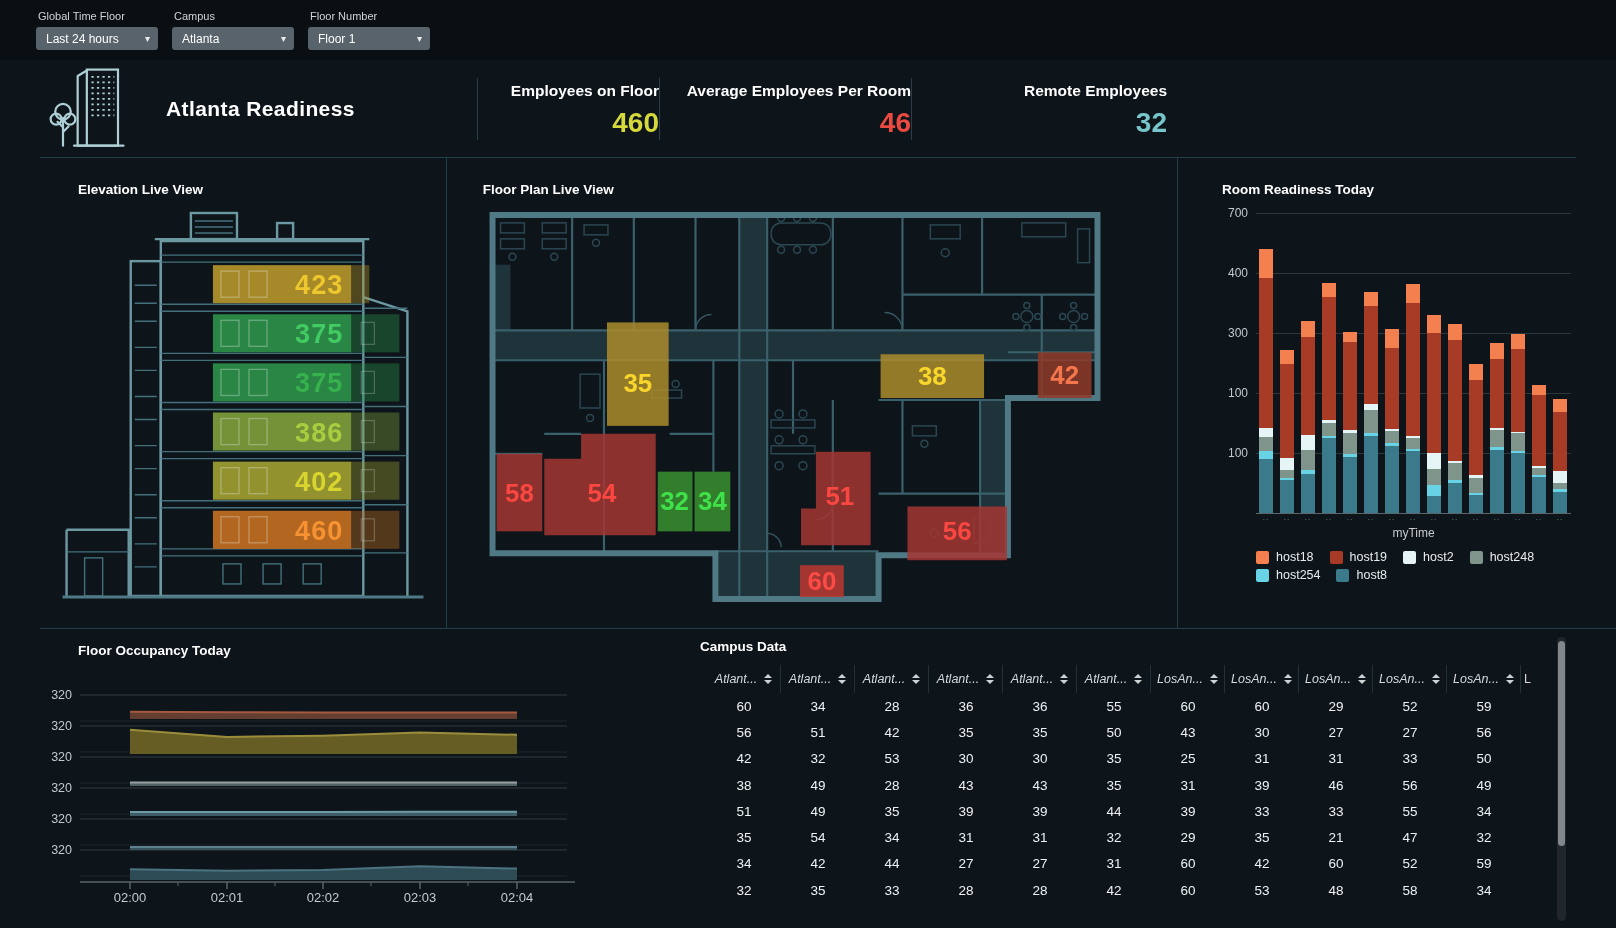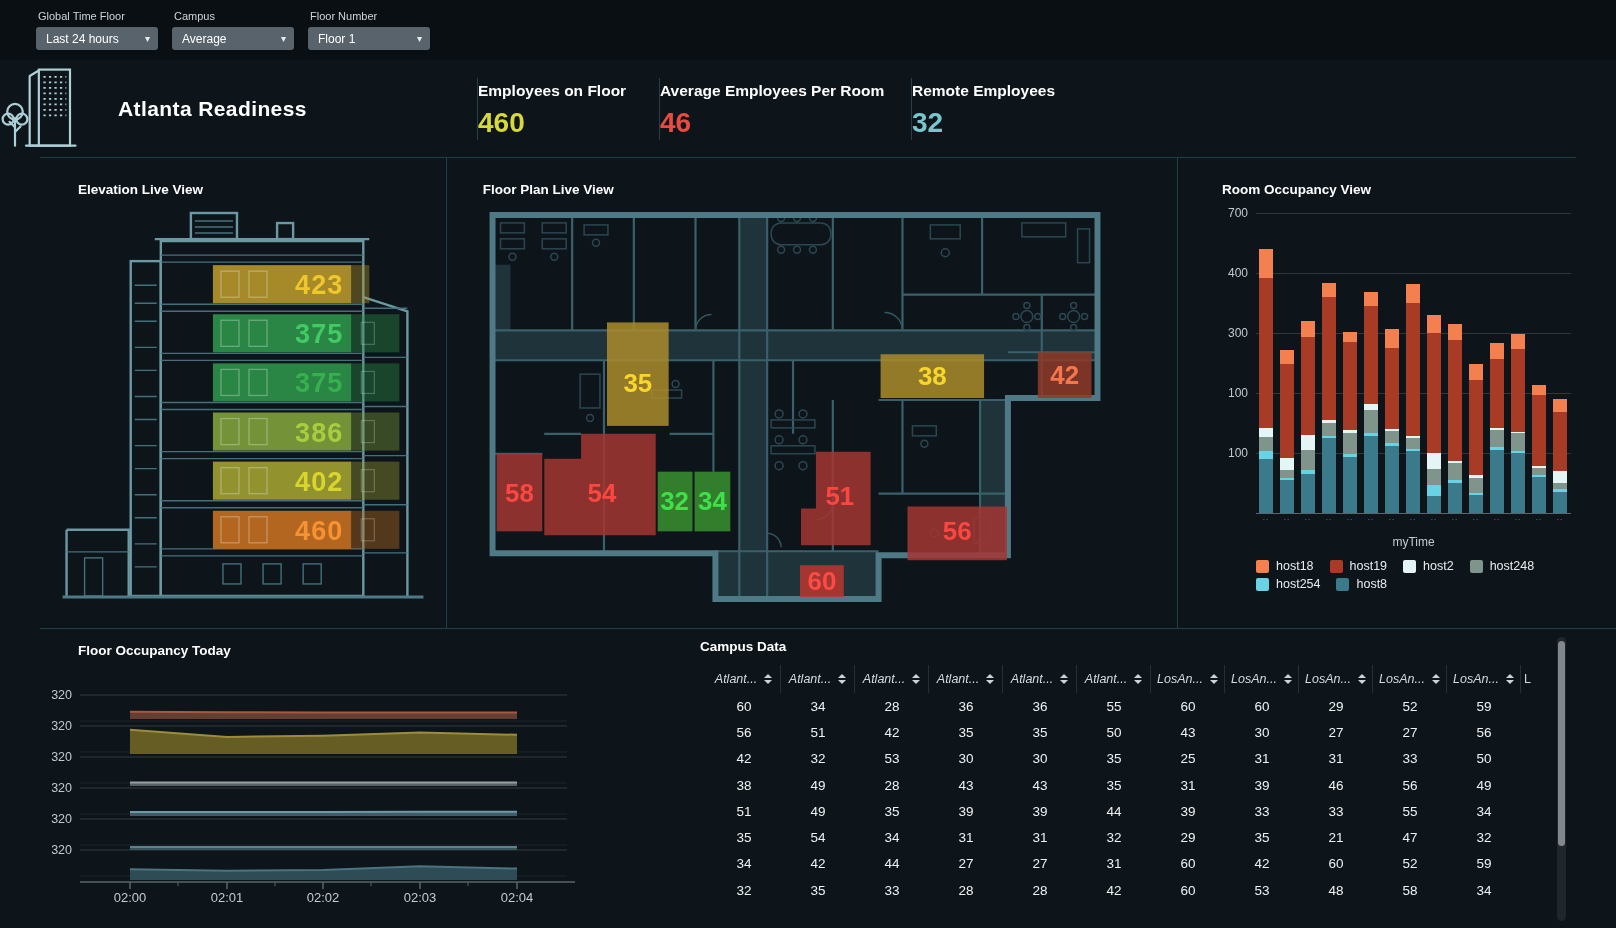--- a/index.html
+++ b/index.html
@@ -6,24 +6,24 @@
     font-family:"Liberation Sans","DejaVu Sans",sans-serif;color:#fff;}
   
   .topbar{height:60px;background:#0a0f13;display:flex;align-items:flex-start;padding:8px 0 0 36px;gap:14px;box-sizing:border-box;}
   .filter{width:122px;}
   .filter .flabel{font-size:11px;color:#cfd4d7;margin:2px 0 5px 2px;}
   .select{background:#59636b;border-radius:3px;height:23px;display:flex;align-items:center;justify-content:space-between;
     padding:0 8px 0 10px;font-size:12px;color:#fff;cursor:pointer;}
   .select .caret{font-size:10px;color:#e8ecee;}
   
   .header{height:97px;display:flex;align-items:center;}
-  .brand{width:477px;display:flex;align-items:center;box-sizing:border-box;}
+  .brand{width:477px;display:flex;align-items:center;padding-left:48px;box-sizing:border-box;}
   .brand svg{flex:none;}
   .app-title{font-size:21px;font-weight:bold;letter-spacing:.4px;margin-left:22px;}
-  .kpi{border-left:1px solid rgba(95,140,160,.35);height:62px;box-sizing:border-box;padding-top:4px;text-align:left;}
+  .kpi{border-left:1px solid rgba(95,140,160,.35);height:62px;box-sizing:border-box;padding-top:4px;text-align:right;}
   .kpi:nth-child(2){width:182px;}
   .kpi:nth-child(3){width:252px;}
   .kpi:nth-child(4){width:256px;}
   .kpi:nth-child(5){width:228px;}
   .kpi-label{font-size:15.5px;font-weight:600;color:#fff;}
   .kpi-value{font-size:28px;font-weight:bold;margin-top:7px;}
   .hdiv{margin:0 40px;border-bottom:1px solid #1f3e4a;}
   .hdiv2{border-bottom:1px solid #1f3e4a;margin-left:40px;}
   
   .main-row{display:flex;height:470px;padding-left:40px;box-sizing:border-box;}
@@ -39,21 +39,21 @@
   
   .ro-chart{margin-top:16px;position:relative;}
   .ro-plot{position:relative;height:300px;}
   .ro-grid{position:absolute;left:34px;width:315px;height:1px;background:rgba(145,160,170,.25);}
   .ro-ylab{position:absolute;left:0;width:26px;text-align:right;font-size:12px;color:#c3c9cd;}
   .ro-bars{position:absolute;left:37px;bottom:0;display:flex;align-items:flex-end;gap:7px;height:300px;}
   .ro-bar{width:14px;display:flex;flex-direction:column-reverse;}
   .ro-base{position:absolute;left:34px;width:315px;top:300px;height:1px;background:#5b666c;}
   .ro-ticks{margin-left:37px;width:315px;display:flex;gap:7px;}
   .ro-ticks span{width:14px;text-align:center;font-size:8px;color:#8a9398;letter-spacing:1px;}
-  .ro-xlabel{margin-left:34px;width:315px;text-align:center;font-size:12px;color:#c6cbce;margin-top:13px;}
+  .ro-xlabel{margin-left:34px;width:315px;text-align:center;font-size:12px;color:#c6cbce;margin-top:4px;}
   .ro-legend{margin:10px 0 0 34px;display:flex;flex-wrap:wrap;width:330px;row-gap:4px;}
   .lg-item{display:flex;align-items:center;margin-right:16px;}
   .lg-sw{width:13px;height:13px;border-radius:2px;margin-right:7px;}
   .lg-tx{font-size:12.5px;color:#e8ecee;}
   
   .bottom-row{display:flex;height:300px;}
   .panel-floorchart{width:620px;position:relative;}
   .panel-floorchart .panel-title{position:absolute;top:14px;left:78px;}
   .panel-floorchart svg{position:absolute;top:36px;left:40px;}
   .panel-table{flex:1;position:relative;}
@@ -81,21 +81,21 @@
   <div class="filter">
     <div class="flabel">Global Time Floor</div>
     <div class="select">
       <span>Last 24 hours</span>
       <span class="caret">▾</span>
     </div>
   </div>
   <div class="filter">
     <div class="flabel">Campus</div>
     <div class="select">
-      <span>Average</span>
+      <span>Atlanta</span>
       <span class="caret">▾</span>
     </div>
   </div>
   <div class="filter">
     <div class="flabel">Floor Number</div>
     <div class="select">
       <span>Floor 1</span>
       <span class="caret">▾</span>
     </div>
   </div>
@@ -323,21 +323,21 @@
           </g>
           <g>
             <rect x="317" y="362" width="44" height="32" fill="#bb3730" fill-opacity="0.85"></rect>
             <text x="339" y="387" text-anchor="middle" font-size="26" font-weight="bold" fill="#fc4b45">60</text>
           </g>
         </g>
     </svg>
   </div>
 
   <div class="panel panel-bars">
-    <div class="panel-title">Room Occupancy View</div>
+    <div class="panel-title">Room Readiness Today</div>
     <div class="ro-chart">
       <div class="ro-plot" id="ro-plot">
         <div class="ro-base"></div>
       <div class="ro-grid" style="top: 240px;"></div>
           <div class="ro-ylab" style="top: 233px; text-align: right;">100</div>
           <div class="ro-grid" style="top: 180px;"></div>
           <div class="ro-ylab" style="top: 173px;">100</div>
           <div class="ro-grid" style="top: 120px;"></div>
           <div class="ro-ylab" style="top: 113px;">300</div>
           <div class="ro-grid" style="top: 60px;"></div>

